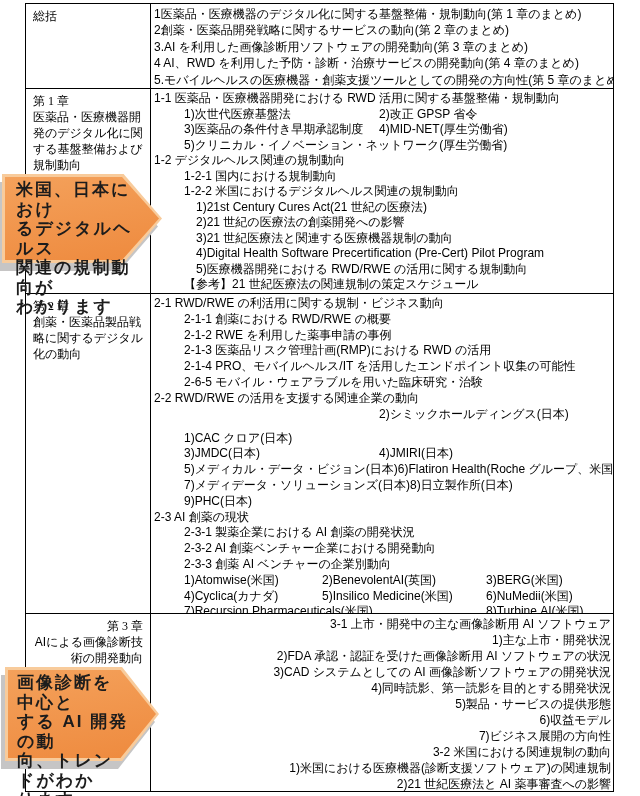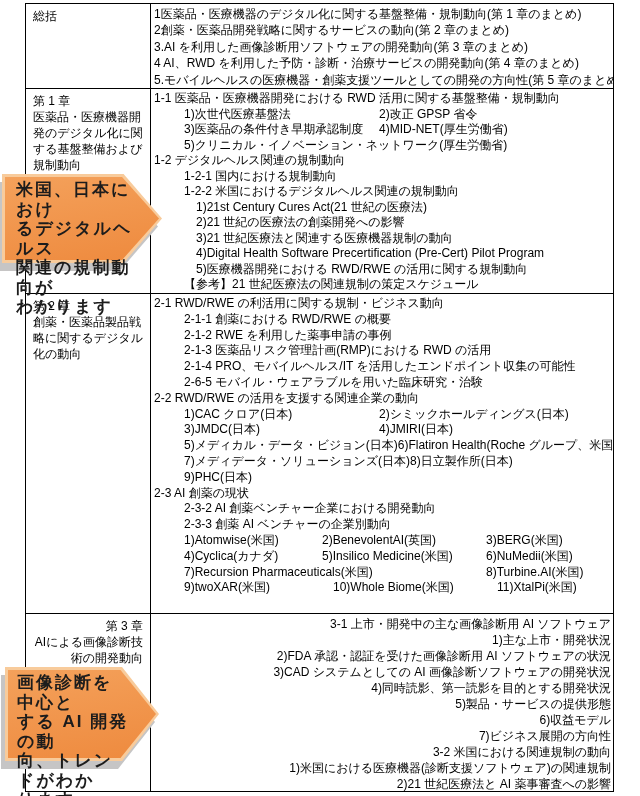--- a/index.html
+++ b/index.html
@@ -18,21 +18,21 @@
   .row:last-child { border-bottom:none; }
   .r0 { height:85px; }  .r0 .line { line-height:16.4px; }
   .r1 { height:205px; } .r1 .line { line-height:15.5px; }
   .r2 { height:320px; } .r2 .line { line-height:15.8px; }
   .r3 { height:177px; flex:1;text-align:right; } .r3 .line { line-height:16.0px; }
   .cell-left {
     width:125px; border-right:1px solid #000; padding:4px 7px 0 7px;
     line-height:16px; flex-shrink:0;
   }
   .cell-right { flex:1; padding:2px 2px 0 0; overflow:hidden; }
-  .chapter { white-space:pre; }
+  .chapter { white-space:pre;font-family:Liberation Serif, serif; }
   .desc { }
   .line { white-space:pre; }
   .line.ind0 { padding-left:3px; }
   .line.ind1 { padding-left:33px; }
   .line.ind2 { padding-left:45px; }
   .part { display:inline-block; white-space:pre; vertical-align:top; }
   
   .callout { position:absolute; z-index:5; }
   .co1 { left:2px;  top:174px; width:160px; height:89px; }
   .co2 { left:5px;  top:667px; width:154px; height:94px; }
@@ -101,26 +101,27 @@
           <div class="desc">創薬・医薬品製品戦略に関するデジタル化の動向</div>
         </div>
         <div class="cell-right">
           <div class="line ind0"><span class="part">2-1 RWD/RWE の利活用に関する規制・ビジネス動向</span></div>
           <div class="line ind1"><span class="part">2-1-1 創薬における RWD/RWE の概要</span></div>
           <div class="line ind1"><span class="part">2-1-2 RWE を利用した薬事申請の事例</span></div>
           <div class="line ind1"><span class="part">2-1-3 医薬品リスク管理計画(RMP)における RWD の活用</span></div>
           <div class="line ind1"><span class="part">2-1-4 PRO、モバイルヘルス/IT を活用したエンドポイント収集の可能性</span></div>
           <div class="line ind1"><span class="part">2-6-5 モバイル・ウェアラブルを用いた臨床研究・治験</span></div>
           <div class="line ind0"><span class="part">2-2 RWD/RWE の活用を支援する関連企業の動向</span></div>
-          <div class="line ind1"><span class="part" style="min-width: 195px;">1)CAC クロア(日本)</span><span class="part">2)シミックホールディングス(日本)</span></div>
+          <div class="line ind1"><span class="part" style="min-width: 195px; margin-top: 24px;">1)CAC クロア(日本)</span><span class="part">2)シミックホールディングス(日本)</span></div>
           <div class="line ind1"><span class="part" style="min-width: 195px;">3)JMDC(日本)</span><span class="part">4)JMIRI(日本)</span></div>
           <div class="line ind1"><span class="part" style="min-width: 198px;">5)メディカル・データ・ビジョン(日本)</span><span class="part">6)Flatiron Health(Roche グループ、米国)</span></div>
           <div class="line ind1"><span class="part" style="min-width: 201px;">7)メディデータ・ソリューションズ(日本)</span><span class="part">8)日立製作所(日本)</span></div>
           <div class="line ind1"><span class="part">9)PHC(日本)</span></div>
           <div class="line ind0"><span class="part">2-3 AI 創薬の現状</span></div>
+          <div class="line ind1"><span class="part">2-3-1 製薬企業における AI 創薬の開発状況</span></div>
           <div class="line ind1"><span class="part">2-3-2 AI 創薬ベンチャー企業における開発動向</span></div>
           <div class="line ind1"><span class="part">2-3-3 創薬 AI ベンチャーの企業別動向</span></div>
           <div class="line ind1"><span class="part" style="min-width: 138px;">1)Atomwise(米国)</span><span class="part" style="min-width: 164px;">2)BenevolentAI(英国)</span><span class="part">3)BERG(米国)</span></div>
           <div class="line ind1"><span class="part" style="min-width: 138px;">4)Cyclica(カナダ)</span><span class="part" style="min-width: 164px;">5)Insilico Medicine(米国)</span><span class="part">6)NuMedii(米国)</span></div>
           <div class="line ind1"><span class="part" style="min-width: 302px;">7)Recursion Pharmaceuticals(米国)</span><span class="part">8)Turbine.AI(米国)</span></div>
           <div class="line ind1"><span class="part" style="min-width: 138px;">9)twoXAR(米国)</span><span class="part" style="min-width: 164px; margin-left: 11px;">10)Whole Biome(米国)</span><span class="part">11)XtalPi(米国)</span></div>
         </div>
       </div>
       <div class="row r3">
         <div class="cell-left">

